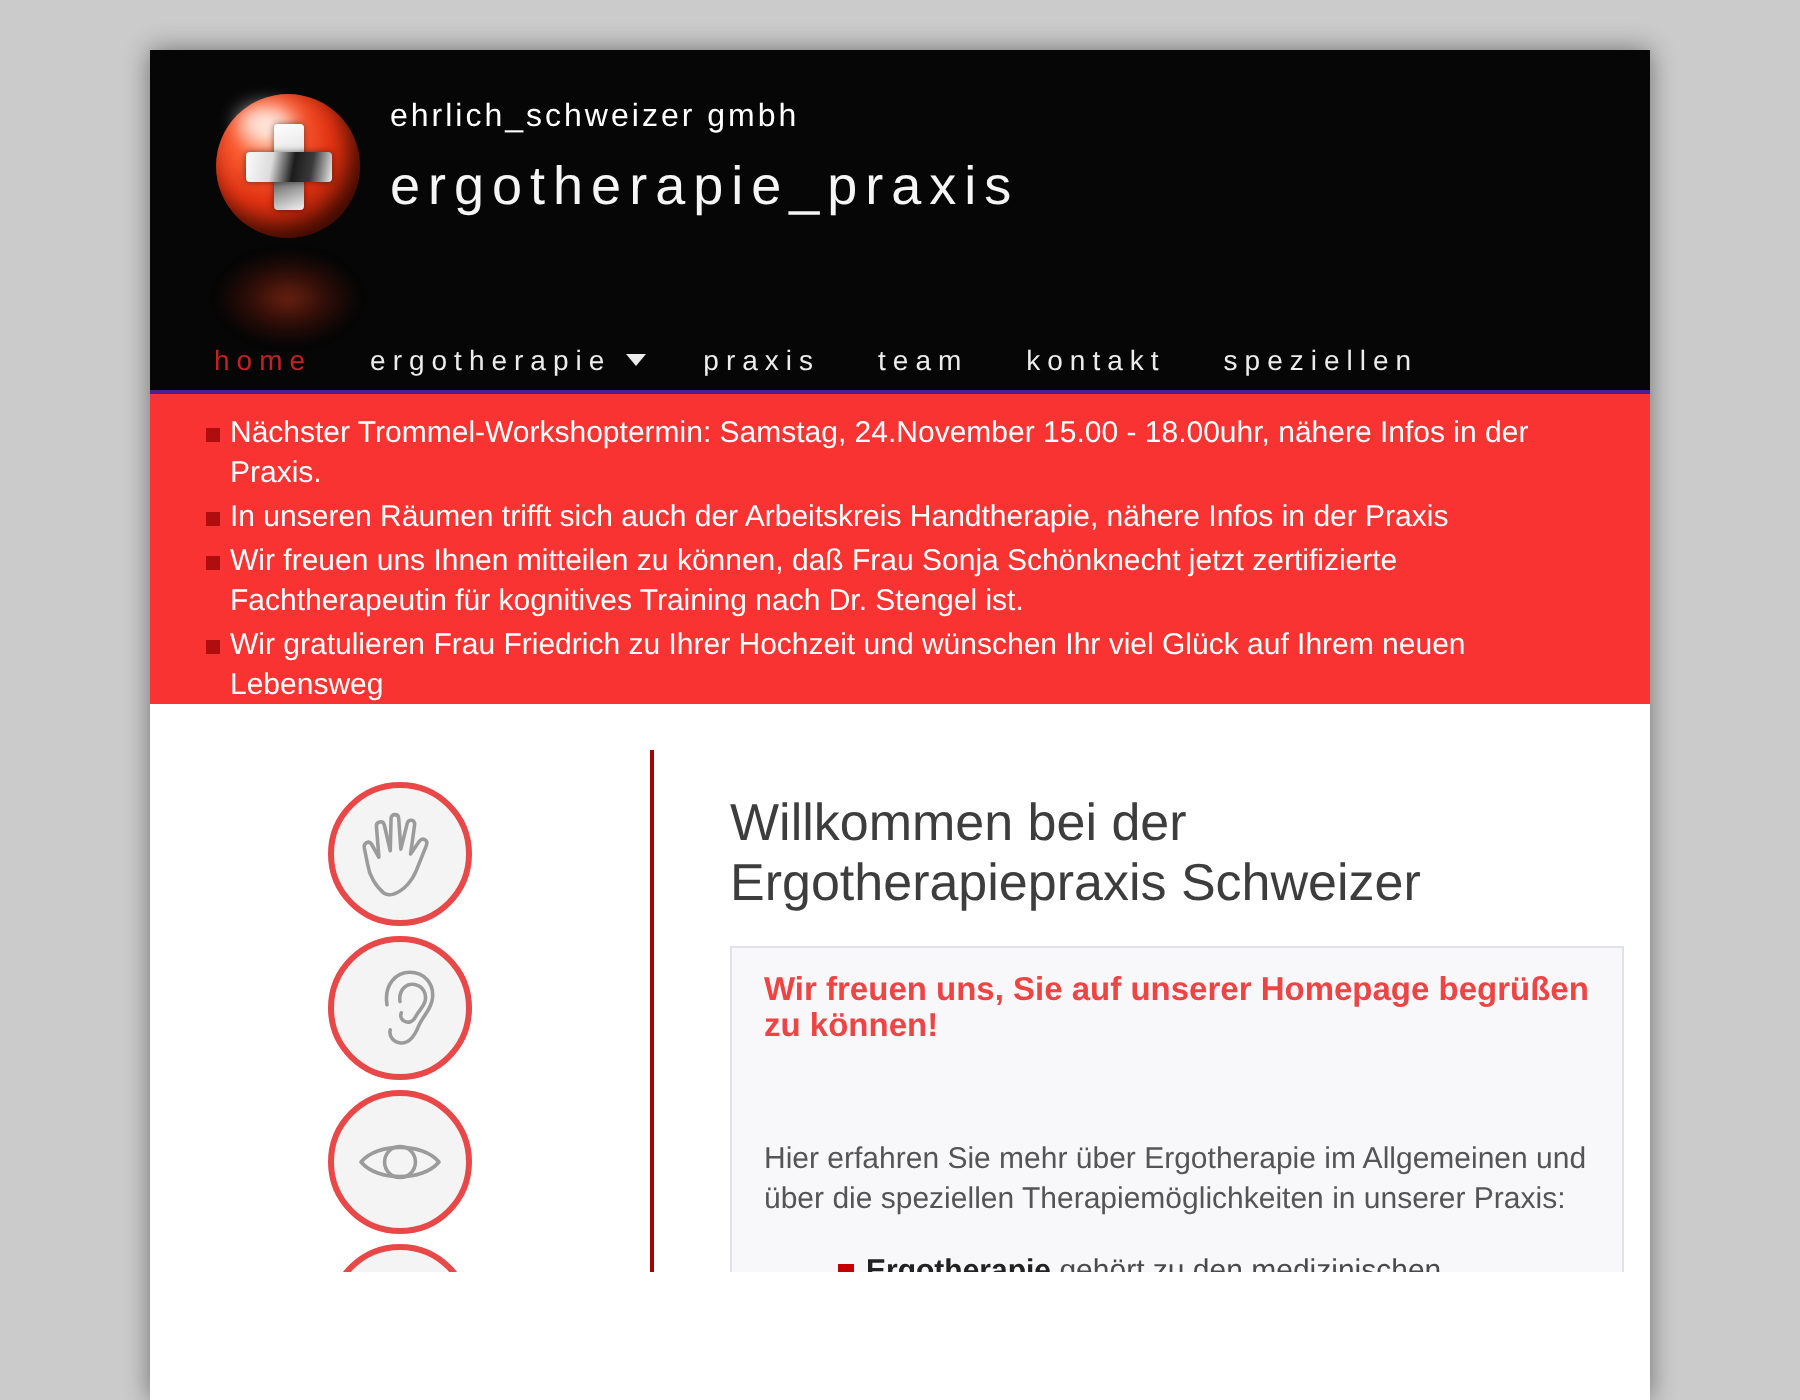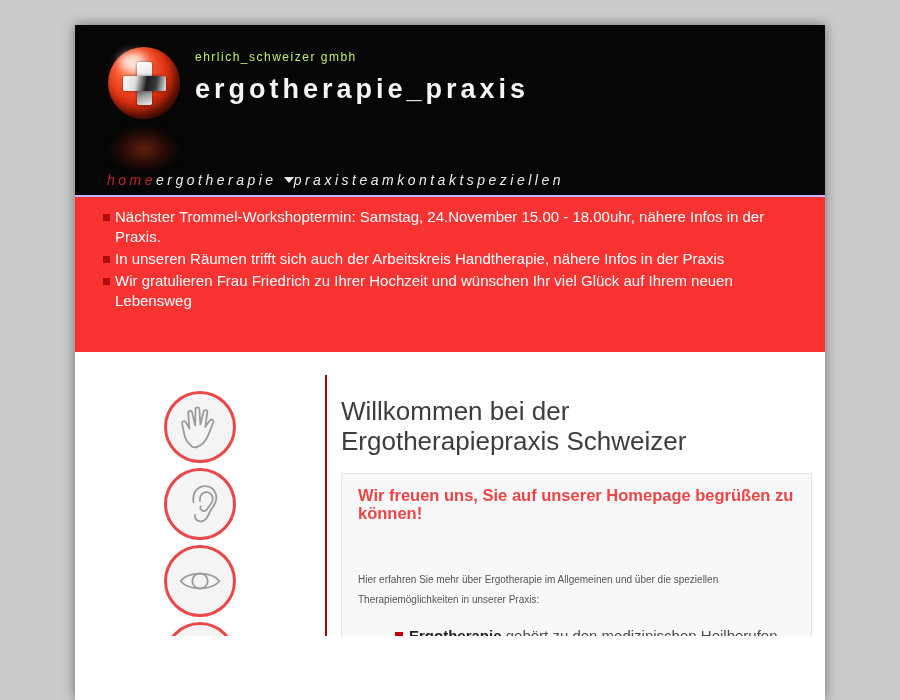--- a/index.html
+++ b/index.html
@@ -22,58 +22,58 @@
           background:linear-gradient(160deg,#ffffff 0%,#e8e8e8 35%,#6a6a6a 60%,#f2f2f2 100%);
           border-radius:2px; box-shadow:0 0 3px rgba(0,0,0,.5); }
   .cross-h { position:absolute; left:15px; top:29px; width:43px; height:15px;
           background:linear-gradient(100deg,#fbfbfb 0%,#dcdcdc 30%,#1c1c1c 55%,#3a3a3a 75%,#ededed 100%);
           border-radius:2px; box-shadow:0 0 3px rgba(0,0,0,.5); }
   .ball-reflection { position:absolute; left:2px; top:80px; width:68px; height:44px; border-radius:50%;
           background:radial-gradient(ellipse at center, rgba(190,55,25,.55) 0%, rgba(120,25,10,.3) 45%, rgba(0,0,0,0) 75%);
           filter:blur(3px); }
 
   .brand { position:absolute; left:120px; top:25px; }
-  .brand-company { font-size:12px; letter-spacing:1.5px; color:#bef264; }
-  .brand-title   { margin-top:10px; font-size:27px; font-weight:bold; letter-spacing:4px; color:#f5f5f5; }
+  .brand-company { font-size:16px; letter-spacing:1.5px; color:#ffffff; }
+  .brand-title   { margin-top:10px; font-size:27px; font-weight:normal; letter-spacing:4px; color:#f5f5f5; }
 
   .nav { position:absolute; left:0; right:0; bottom:0; height:30px;
-         display:flex; align-items:center; padding-left:32px;font-style:italic; }
+         display:flex; align-items:center; gap:29px; padding-left:32px; }
   .nav-item { font-size:14px; letter-spacing:3.5px; color:#ececec; cursor:pointer;
               display:flex; align-items:center; gap:7px; white-space:nowrap; }
   .nav-item.active { color:#c42222; }
   .caret { display:inline-block; width:0; height:0; border-left:5px solid transparent;
            border-right:5px solid transparent; border-top:6px solid #ececec; }
 
   
-  .news { background:#f93232; border-top:2px solid #c4b5fd; height:157px;
+  .news { background:#f93232; border-top:2px solid #4c1d95; height:157px;
           padding:8px 20px 7px 28px; }
   .news ul { list-style:none; }
   .news li { position:relative; padding-left:12px; margin:2px 0;
              font-size:15px; line-height:20px; color:#ffffff; }
   .news-bullet { position:absolute; left:0; top:7px; width:7px; height:7px; background:#ae0e0e; }
 
   
-  .main { position:relative; display:flex; background:#ffffff; height:284px; overflow:hidden; }
+  .main { position:relative; display:flex; background:#ffffff; height:284px; overflow:hidden;gap:24px; }
 
   .icon-col { width:250px; flex:0 0 250px; padding-top:39px;
               display:flex; flex-direction:column; align-items:center; gap:5px; }
   .icon-circle { width:72px; height:72px; border-radius:50%; flex:0 0 auto;
                  border:3px solid #e84848; background:#f4f4f5;
                  display:flex; align-items:center; justify-content:center; cursor:pointer; }
   .icon-circle svg { stroke:#9b9b9b; fill:none; stroke-width:2.2;
                      stroke-linecap:round; stroke-linejoin:round; }
 
   .divider { position:absolute; left:250px; top:23px; bottom:0; width:2px; background:#9e0606; }
 
   .content { flex:1; padding:44px 13px 0 16px; }
   .page-title { font-size:26px; font-weight:normal; color:#3d3d3d; line-height:30px; margin-bottom:17px; }
 
   .welcome-box { background:#f8f8fa; border:1px solid #e1e1e8; padding:12px 16px 16px 16px; min-height:260px; }
   .box-headline { font-size:16.5px; font-weight:bold; color:#ef4444; line-height:18px; }
-  .box-intro { margin-top:48px; font-size:10px; color:#555555; line-height:20px; }
+  .box-intro { margin-top:48px; font-size:15px; color:#555555; line-height:20px; }
   .box-list { list-style:none; margin-top:16px; }
   .box-list li { position:relative; margin-left:37px; padding-left:14px;
                  font-size:15px; line-height:20.5px; color:#4a4a4a; }
   .list-bullet { position:absolute; left:0; top:6px; width:8px; height:8px; background:#c40000; }
   .box-list strong { color:#222222; }
 </style>
 </head>
 <body>
 
 <div class="site">
@@ -121,20 +121,21 @@
       <li>
         <span class="news-bullet"></span>
         <span>Nächster Trommel-Workshoptermin: Samstag, 24.November 15.00 - 18.00uhr, nähere Infos in der Praxis.</span>
       </li>
       <li>
         <span class="news-bullet"></span>
         <span>In unseren Räumen trifft sich auch der Arbeitskreis Handtherapie, nähere Infos in der Praxis</span>
       </li>
       <li>
         <span class="news-bullet"></span>
+        <span>Wir freuen uns Ihnen mitteilen zu können, daß Frau Sonja Schönknecht jetzt zertifizierte Fachtherapeutin für kognitives Training nach Dr. Stengel ist.</span>
       </li>
       <li>
         <span class="news-bullet"></span>
         <span>Wir gratulieren Frau Friedrich zu Ihrer Hochzeit und wünschen Ihr viel Glück auf Ihrem neuen Lebensweg</span>
       </li>
     </ul>
   </div>
 
   <div class="main">
 

